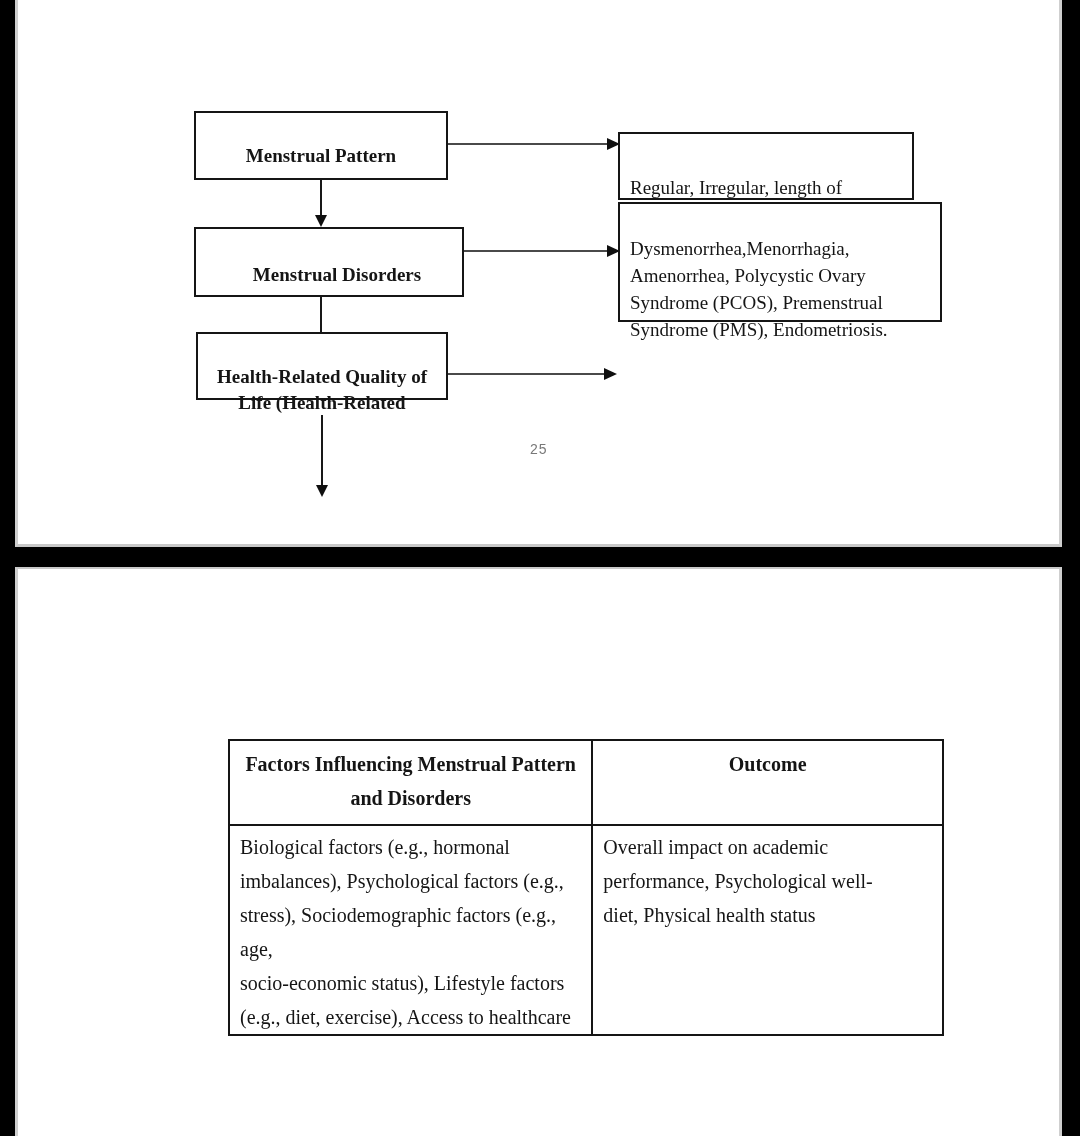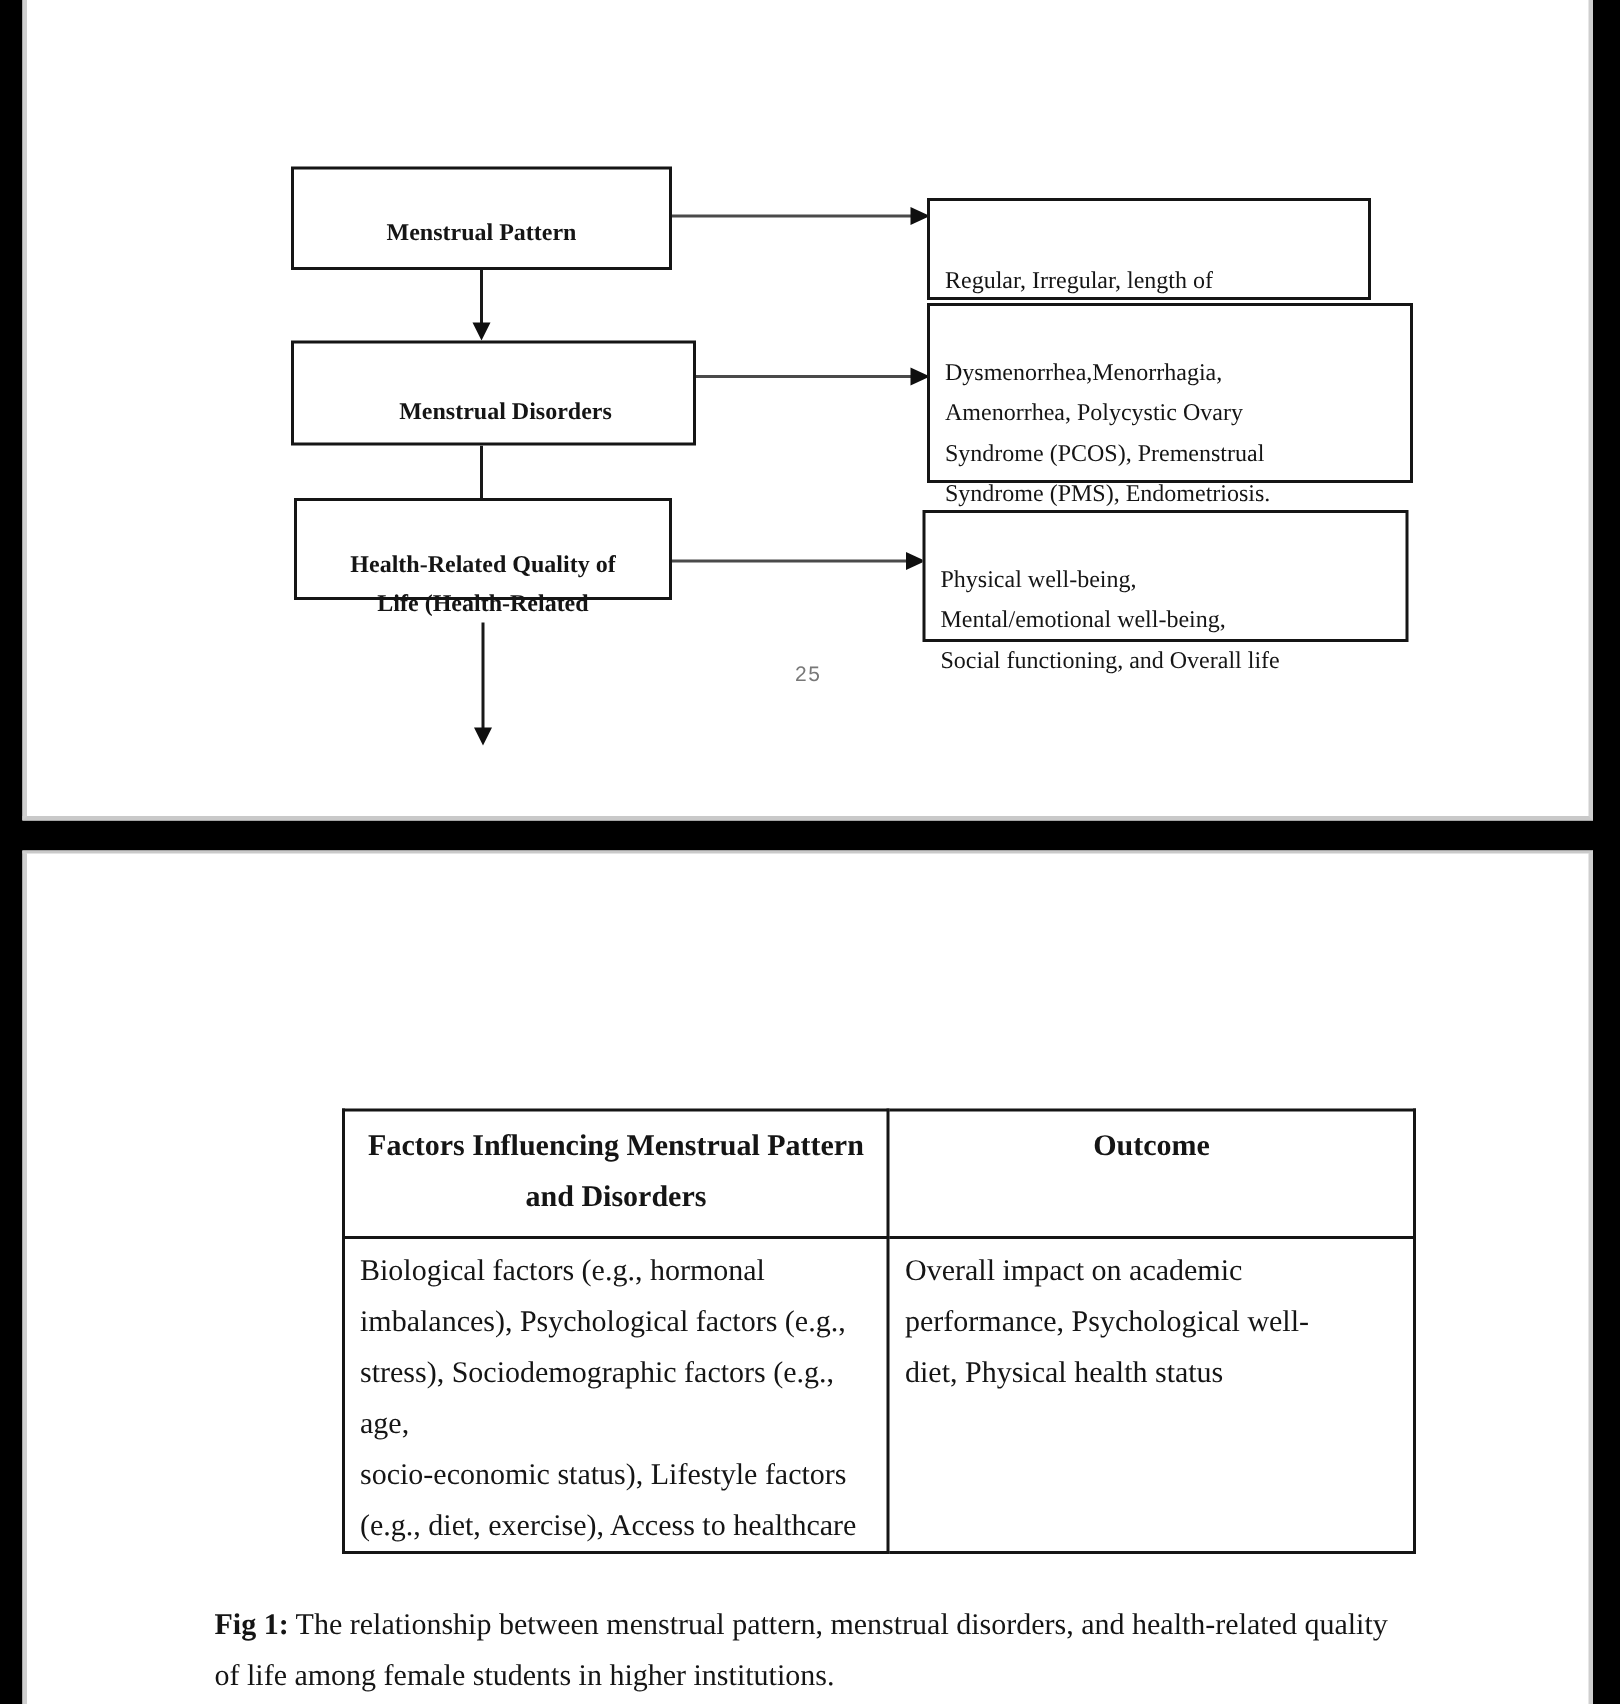--- a/index.html
+++ b/index.html
@@ -9,21 +9,21 @@
   }
   .page{
     position:absolute;left:15px;width:1047px;background:#fff;box-sizing:border-box;
     border-left:3px solid #cfcfcf;border-right:3px solid #cfcfcf;
   }
   .page1{top:0;height:547px;border-bottom:3px solid #c9c9c9;}
   .page2{top:567px;height:569px;border-top:2px solid #c9c9c9;}
 
   .fbox{
     position:absolute;border:2px solid #151515;background:#fff;
-    font-size:16px;line-height:27px;white-space:pre-line;box-sizing:content-box;
+    font-size:19px;line-height:27px;white-space:pre-line;box-sizing:content-box;
   }
   .fbox.head{font-weight:bold;text-align:center;}
   .b1{left:176px;top:111px;width:250px;height:61px;padding-top:4px;line-height:26px;}
   .b2{left:176px;top:227px;width:250px;height:59px;padding-top:7px;line-height:26px;padding-left:16px;}
   .b3{left:178px;top:332px;width:248px;height:60px;padding-top:4px;line-height:26px;}
   .r1{left:600px;top:112px;width:276px;height:60px;padding:4px 6px 0 10px;line-height:33px;margin-top:20px;}
   .r2{left:600px;top:202px;width:304px;height:112px;padding:4px 6px 0 10px;line-height:27px;}
   .r3{left:597px;top:340px;width:304px;height:80px;padding:4px 6px 0 10px;line-height:27px;}
 
   .arrows{position:absolute;left:0;top:0;width:1041px;height:544px;}
@@ -99,25 +99,20 @@
   <div class="fbox r1">
     <span>Regular, Irregular, length of
 cycle, duration of menstruation</span>
   </div>
   <div class="fbox r2">
     <span>Dysmenorrhea,Menorrhagia,
 Amenorrhea, Polycystic Ovary
 Syndrome (PCOS), Premenstrual
 Syndrome (PMS), Endometriosis.</span>
   </div>
-  <div class="fbox r3">
-    <span>Physical well-being,
-Mental/emotional well-being,
-Social functioning, and Overall life</span>
-  </div>
 
   <div class="pagenum">25</div>
 </div>
 
 <div class="page page2">
 
   <table class="facts">
     <tbody>
       <tr>
         <th class="c1">Factors Influencing Menstrual Pattern
@@ -130,17 +125,13 @@
 stress), Sociodemographic factors (e.g., age,
 socio-economic status), Lifestyle factors
 (e.g., diet, exercise),  Access to healthcare</td>
         <td class="c2">Overall impact on academic
 performance, Psychological well-
 diet, Physical health status</td>
       </tr>
     </tbody>
   </table>
 
-  <div class="caption">
-    <div class="l1"><span class="lbl">Fig 1:</span> <span>The relationship between menstrual pattern, menstrual disorders, and health-related quality</span></div>
-    <div class="l2">of life among female students in higher institutions.</div>
-  </div>
 </div>
 
 </body></html>

